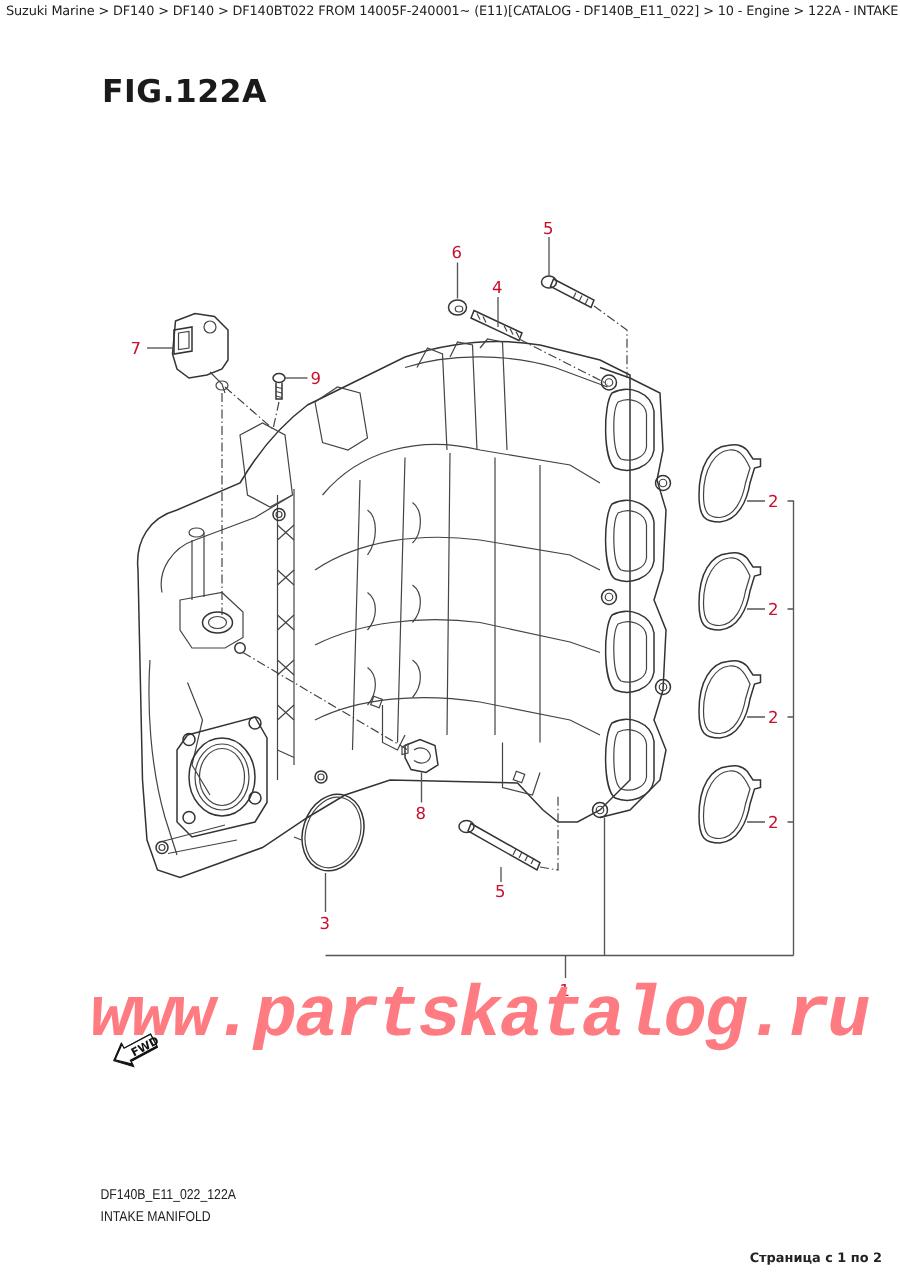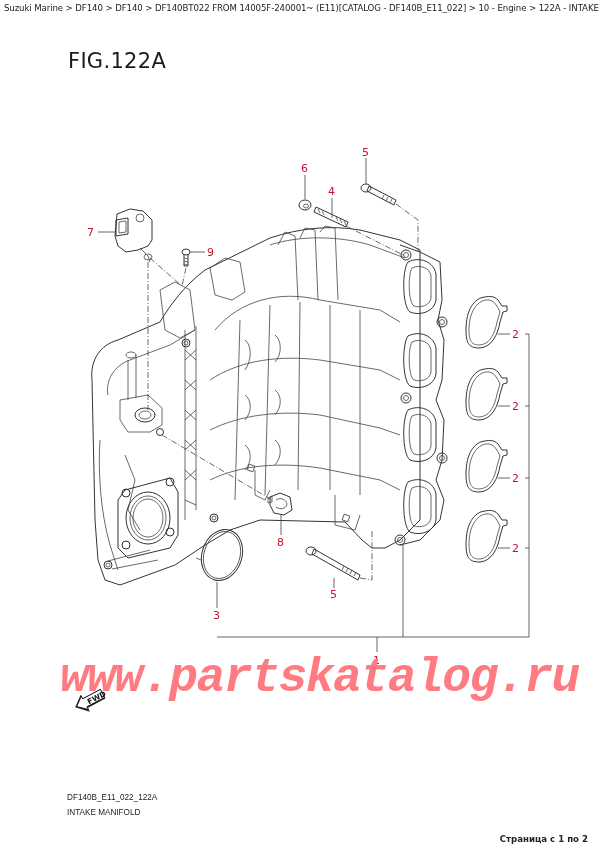--- a/index.html
+++ b/index.html
@@ -1,18 +1,18 @@
 <!DOCTYPE html>
 <html><head>
 <meta charset="utf-8">
 <style>
   html, body { margin: 0; padding: 0; background: #ffffff; }
   body { width: 600px; height: 848px; position: relative; overflow: hidden; font-family: "DejaVu Sans", sans-serif; }
   .breadcrumb { position: absolute; left: 4px; top: 3px; font-size: 8.6px; color: #222; white-space: nowrap; letter-spacing: -0.1px; }
-  .fig-title { position: absolute; left: 68px; top: 49px; font-size: 21px; font-weight: normal; color: #1a1a1a; letter-spacing: 0.3px; font-family: "DejaVu Sans", sans-serif; }
+  .fig-title { position: absolute; left: 68px; top: 49px; font-size: 21px; font-weight: bold; color: #1a1a1a; letter-spacing: 0.3px; font-family: "DejaVu Sans", sans-serif; }
   .diagram { position: absolute; left: 0; top: 0; width: 600px; height: 848px; }
   .callout { font-family: "DejaVu Sans", sans-serif; font-size: 11px; fill: #c8102e; }
   .watermark { position: absolute; left: 60px; top: 651px; font-family: Liberation Mono, monospace; font-weight: bold; font-style: italic; font-size: 48px; color: #ff7b82; letter-spacing: -1.5px; white-space: nowrap; }
   .diagram-code { position: absolute; left: 67px; top: 791px; font-size: 9.5px; color: #222; font-family: "Liberation Sans", sans-serif; transform: scaleX(0.86); transform-origin: left; white-space: nowrap; }
   .diagram-name { position: absolute; left: 67px; top: 806px; font-size: 9.5px; color: #222; font-family: "Liberation Sans", sans-serif; transform: scaleX(0.86); transform-origin: left; white-space: nowrap; }
   .pager { position: absolute; right: 12px; top: 834px; font-size: 8.6px; color: #222; font-weight: bold; }
   .line { stroke: #333; fill: none; stroke-width: 1; }
   .thin { stroke: #444; fill: none; stroke-width: 0.8; }
   .lead { stroke: #555; fill: none; stroke-width: 0.9; }
   .dash { stroke: #444; fill: none; stroke-width: 0.8; stroke-dasharray: 6 2 1 2; }

